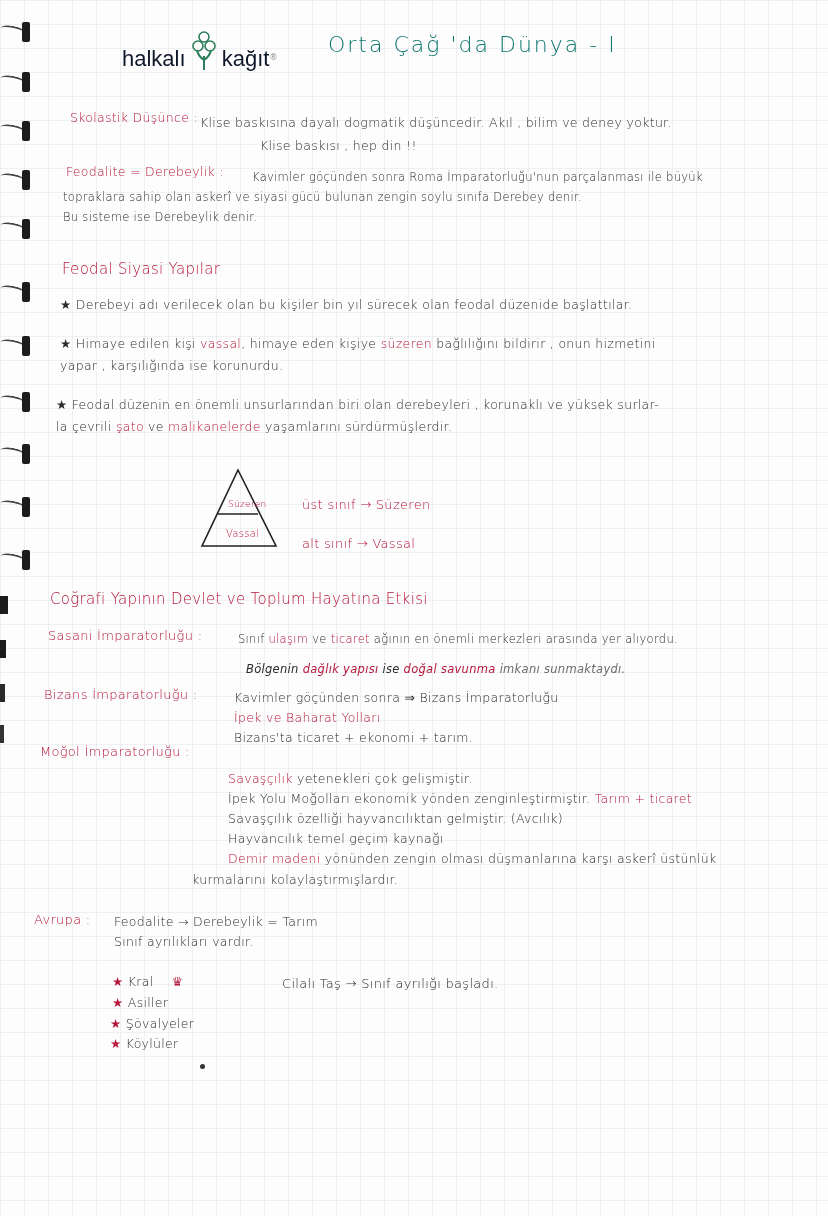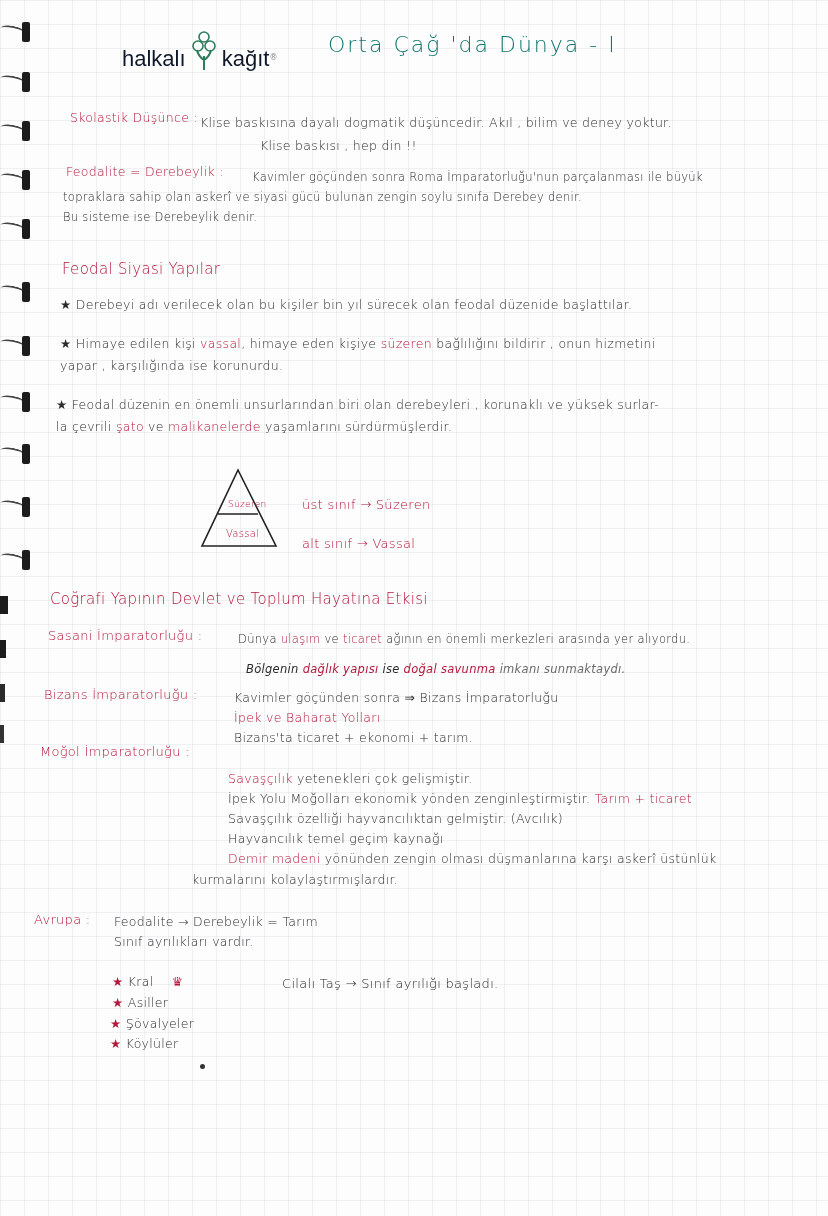--- a/index.html
+++ b/index.html
@@ -153,21 +153,21 @@
   <div class="abs hw red" style="left:28px;top:31px;font-size:9px;">Süzeren</div>
   <div class="abs hw red" style="left:26px;top:60px;font-size:10px;">Vassal</div>
 </div>
 <div class="abs hw red t13" style="left:302px;top:497px;">üst sınıf → Süzeren</div>
 <div class="abs hw red t13" style="left:302px;top:536px;">alt sınıf → Vassal</div>
 
 <div class="abs hw red h15" style="left:50px;top:590px;">Coğrafi Yapının Devlet ve Toplum Hayatına Etkisi</div>
 
 <div class="abs hw red t13" style="left:48px;top:628px;">Sasani İmparatorluğu :</div>
 <div class="abs hw blk t11" style="left:238px;top:632px;">
-  <span>Dünya</span>
+  <span>Sınıf</span>
   <span class="red">ulaşım</span>
   <span>ve</span>
   <span class="red">ticaret</span>
   <span>ağının en önemli merkezleri arasında yer alıyordu.</span>
 </div>
 <div class="abs hw blk t11" style="left:246px;top:662px;font-style:italic;">
   <span>Bölgenin</span>
   <span class="red">dağlık yapısı</span>
   <span>ise</span>
   <span class="red">doğal savunma</span>

